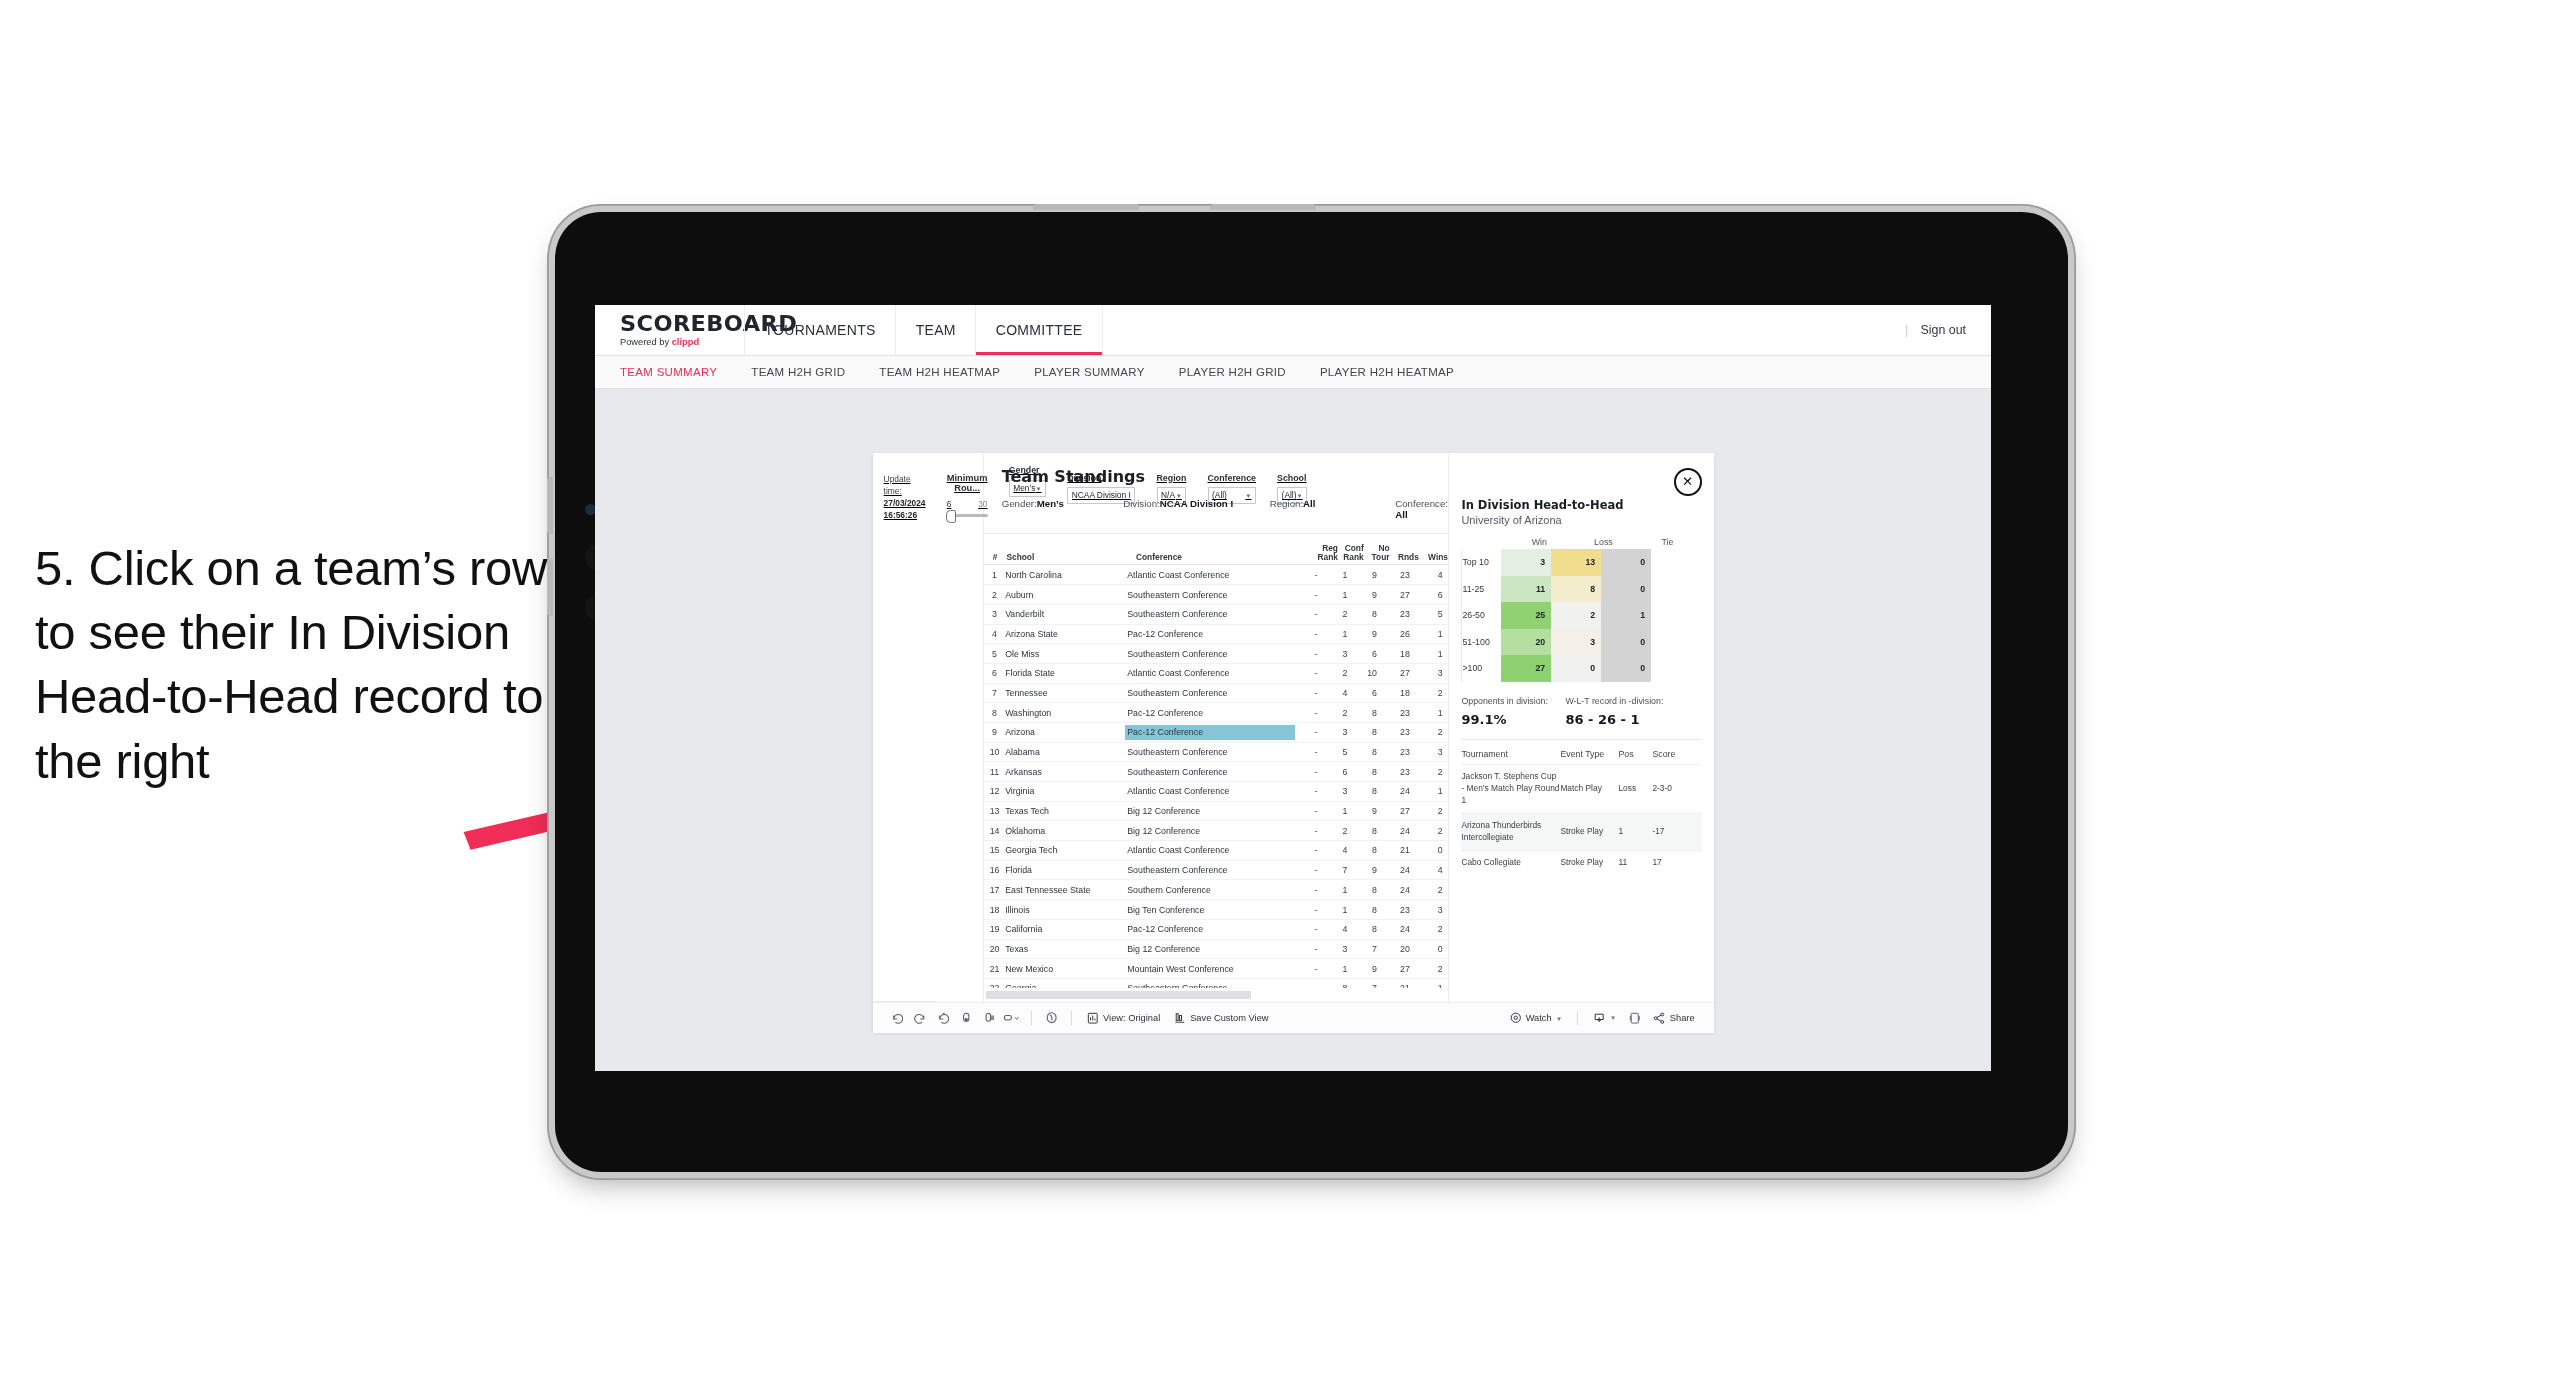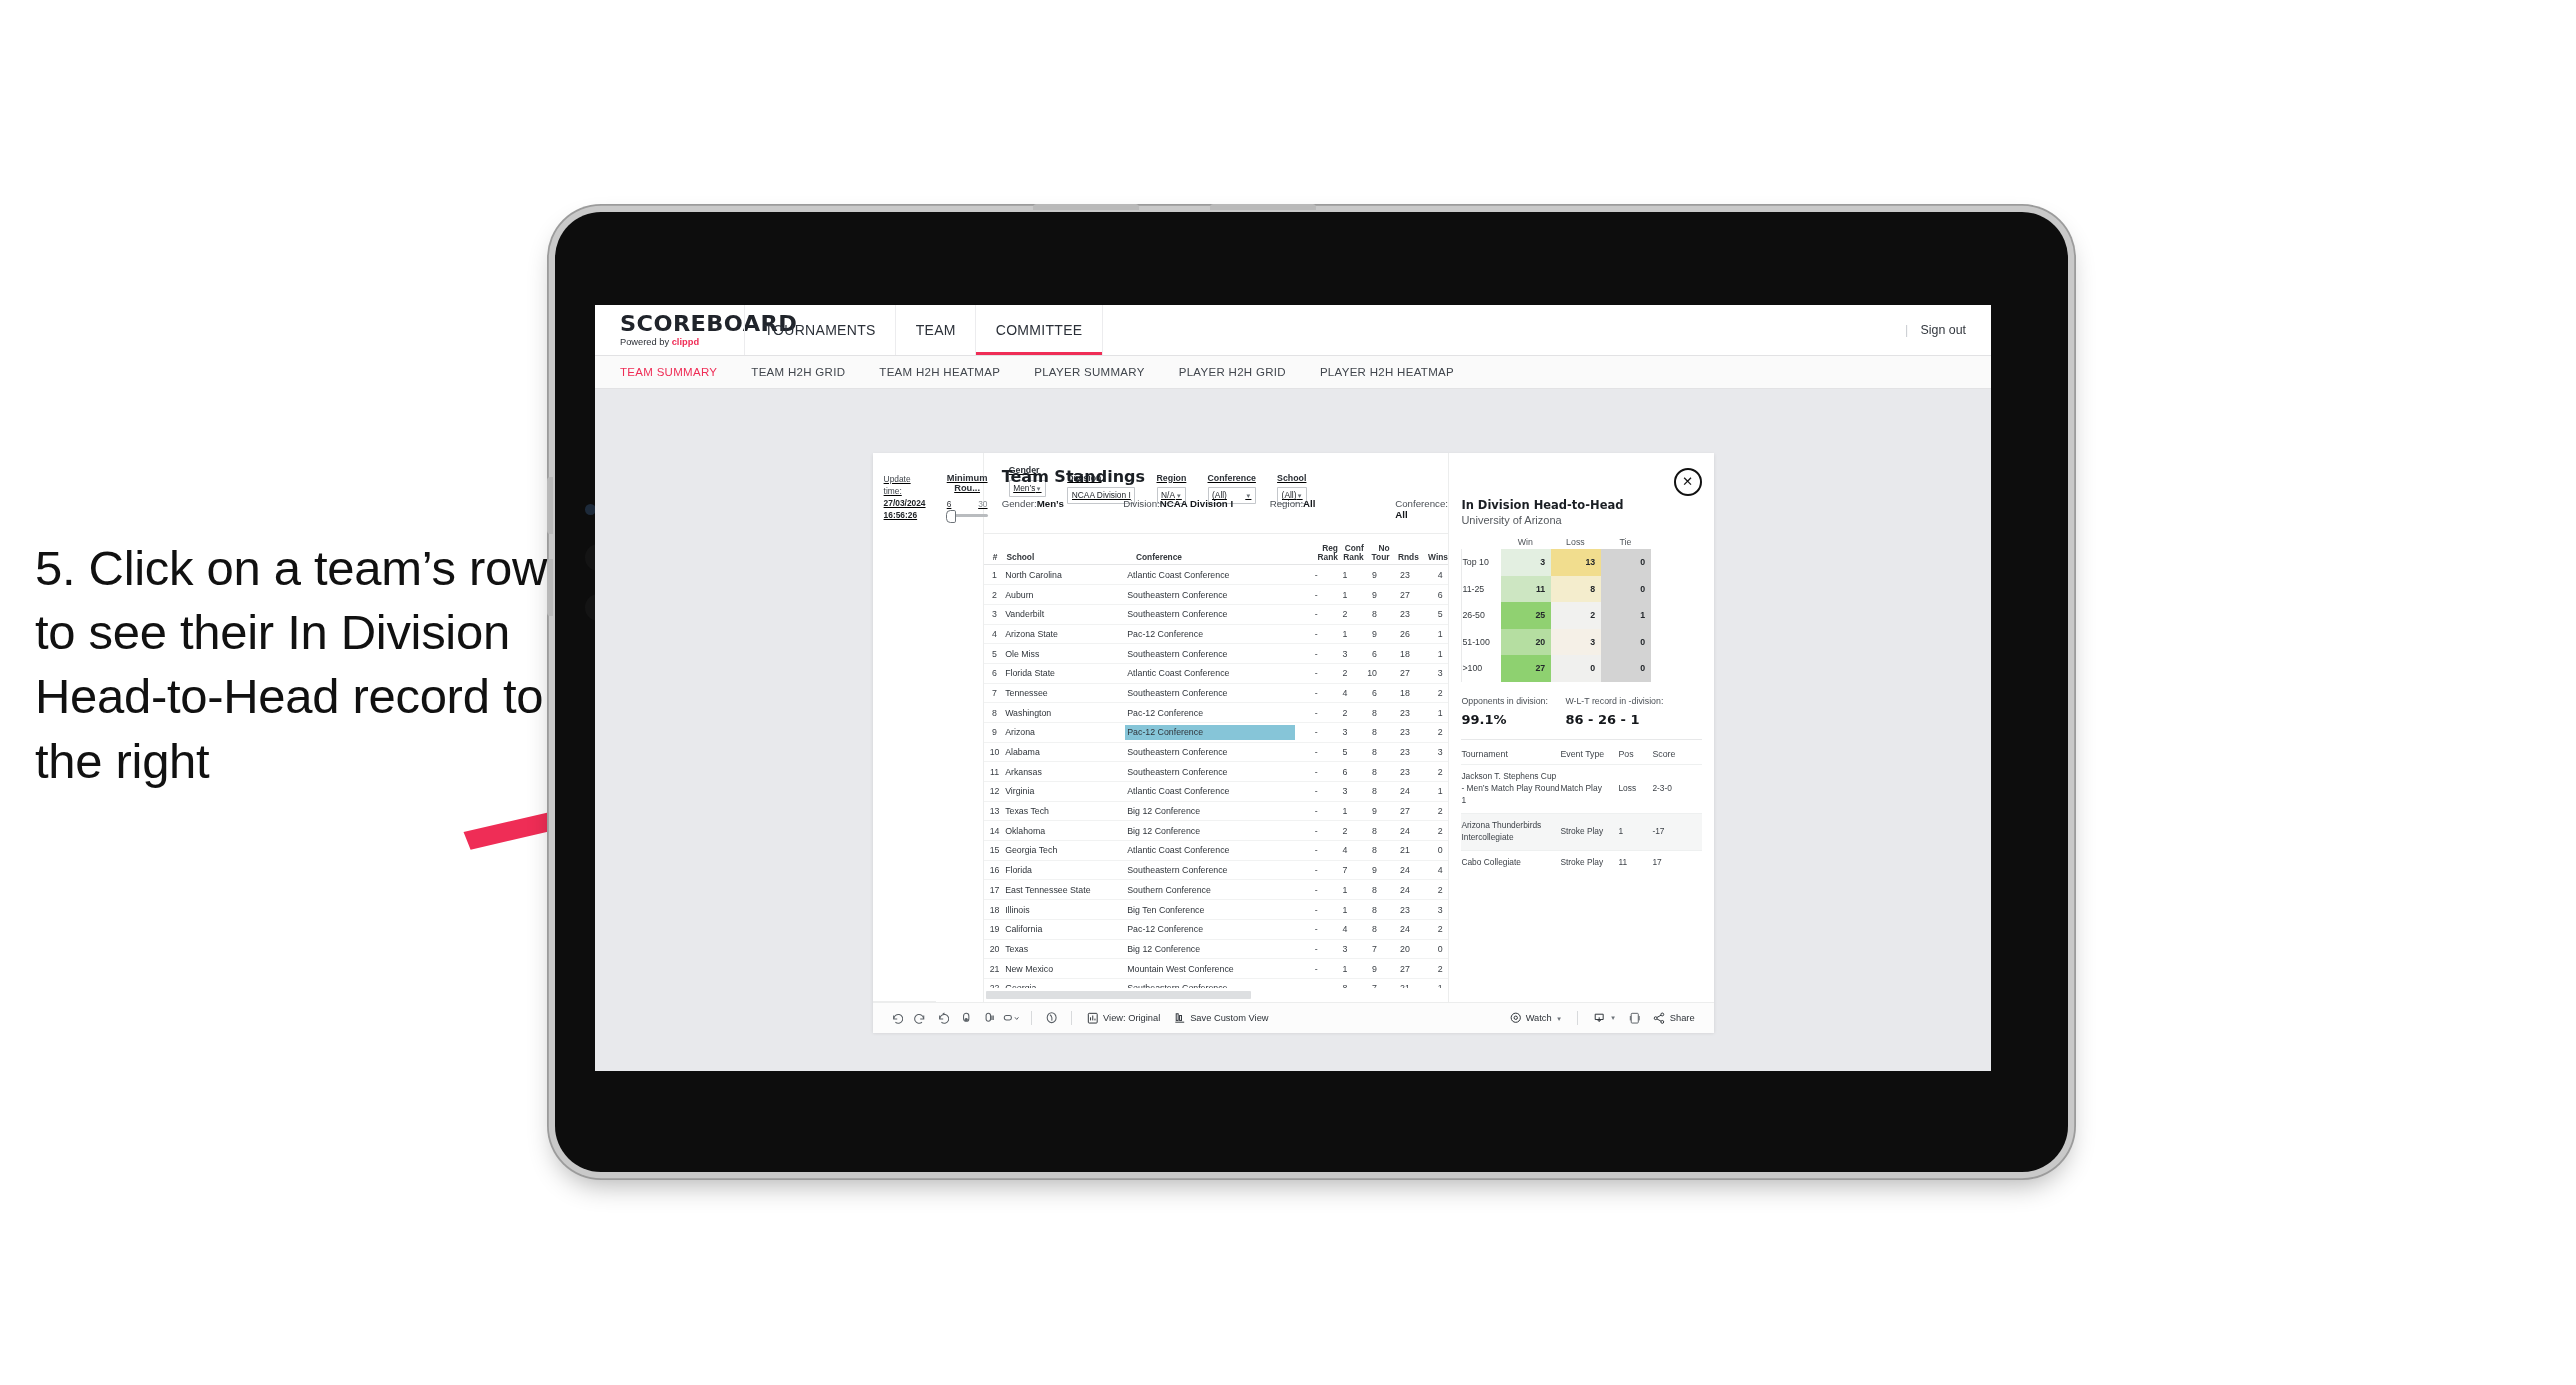--- a/index.html
+++ b/index.html
@@ -106,21 +106,21 @@
   #hscrollbar{width:265px;height:8px;background:#dddfe1;border-radius:0.9px;}
 
   
   #h2h{width:265px;display:flex;flex-direction:column;box-sizing:border-box;padding:14px 12.4px 0 12.4px;}
   #h2htop{display:flex;justify-content:space-between;align-items:flex-start;}
   #h2htitle{font-size:11.5px;font-weight:700;color:#1b1f24;font-family:"DejaVu Sans",sans-serif;margin-top:31px;}
   #h2hsub{font-size:11px;color:#55595e;margin-top:1.8px;}
   #closebtn{width:24px;height:24px;border:2.2px solid #111;border-radius:50%;
             display:flex;align-items:center;justify-content:center;font-size:13.3px;color:#111;
             font-weight:400;line-height:1;margin-top:0.9px;}
-  #hmhead{display:flex;margin-top:11.5px;font-size:8.8px;color:#4e5358;}
+  #hmhead{display:flex;margin-top:11.5px;font-size:8.8px;color:#4e5358;gap:14px;}
   #hmhead .hcat{width:39px;}
   #hmhead .hcol{width:50px;text-align:center;}
   .hmrow{display:flex;align-items:stretch;height:26.5px;font-size:8.8px;}
   .hmrow .hcat{width:39px;display:flex;align-items:center;color:#34383d;}
   .hmrow .cell{width:50px;display:flex;align-items:center;justify-content:flex-end;
                padding-right:6.2px;box-sizing:border-box;color:#23272b;font-weight:600;}
   #hmwrap{border-left:0.9px solid #e9eaeb;margin-top:1.8px;}
   #statrow{display:flex;margin-top:14px;}
   #statrow .sb1{width:104px;}
   #statrow .lbl{font-size:8.8px;color:#4a4f55;}

